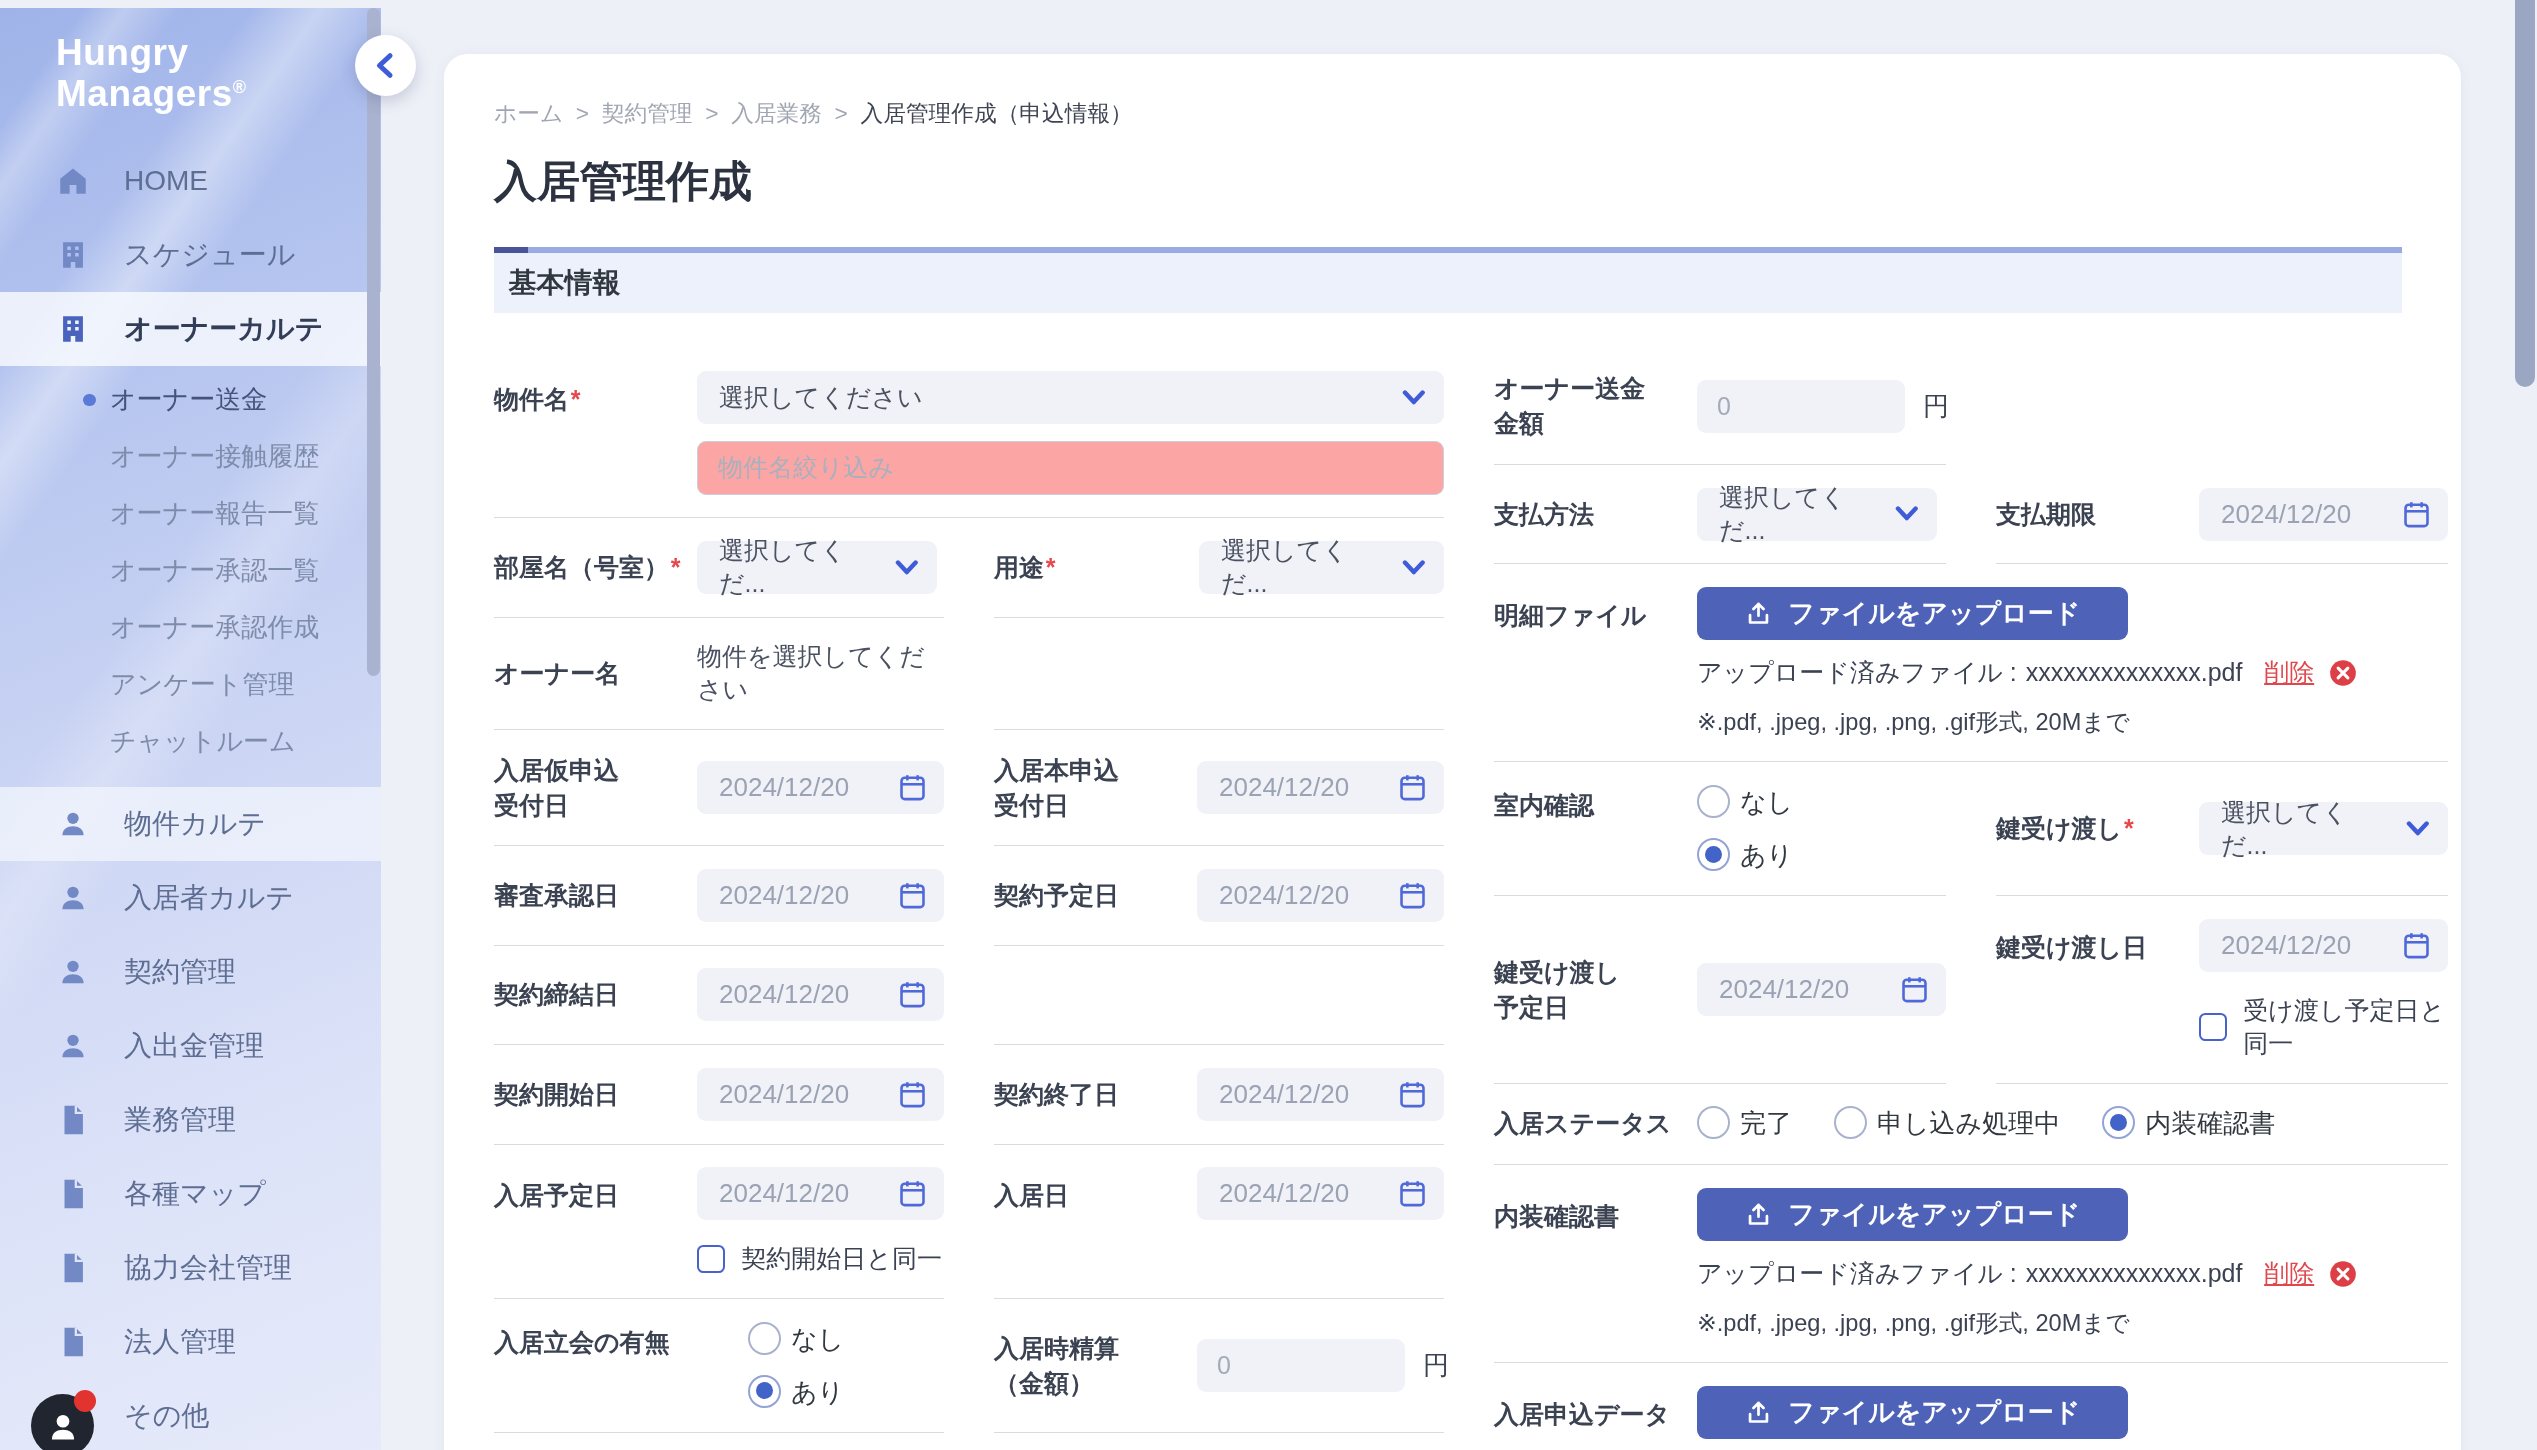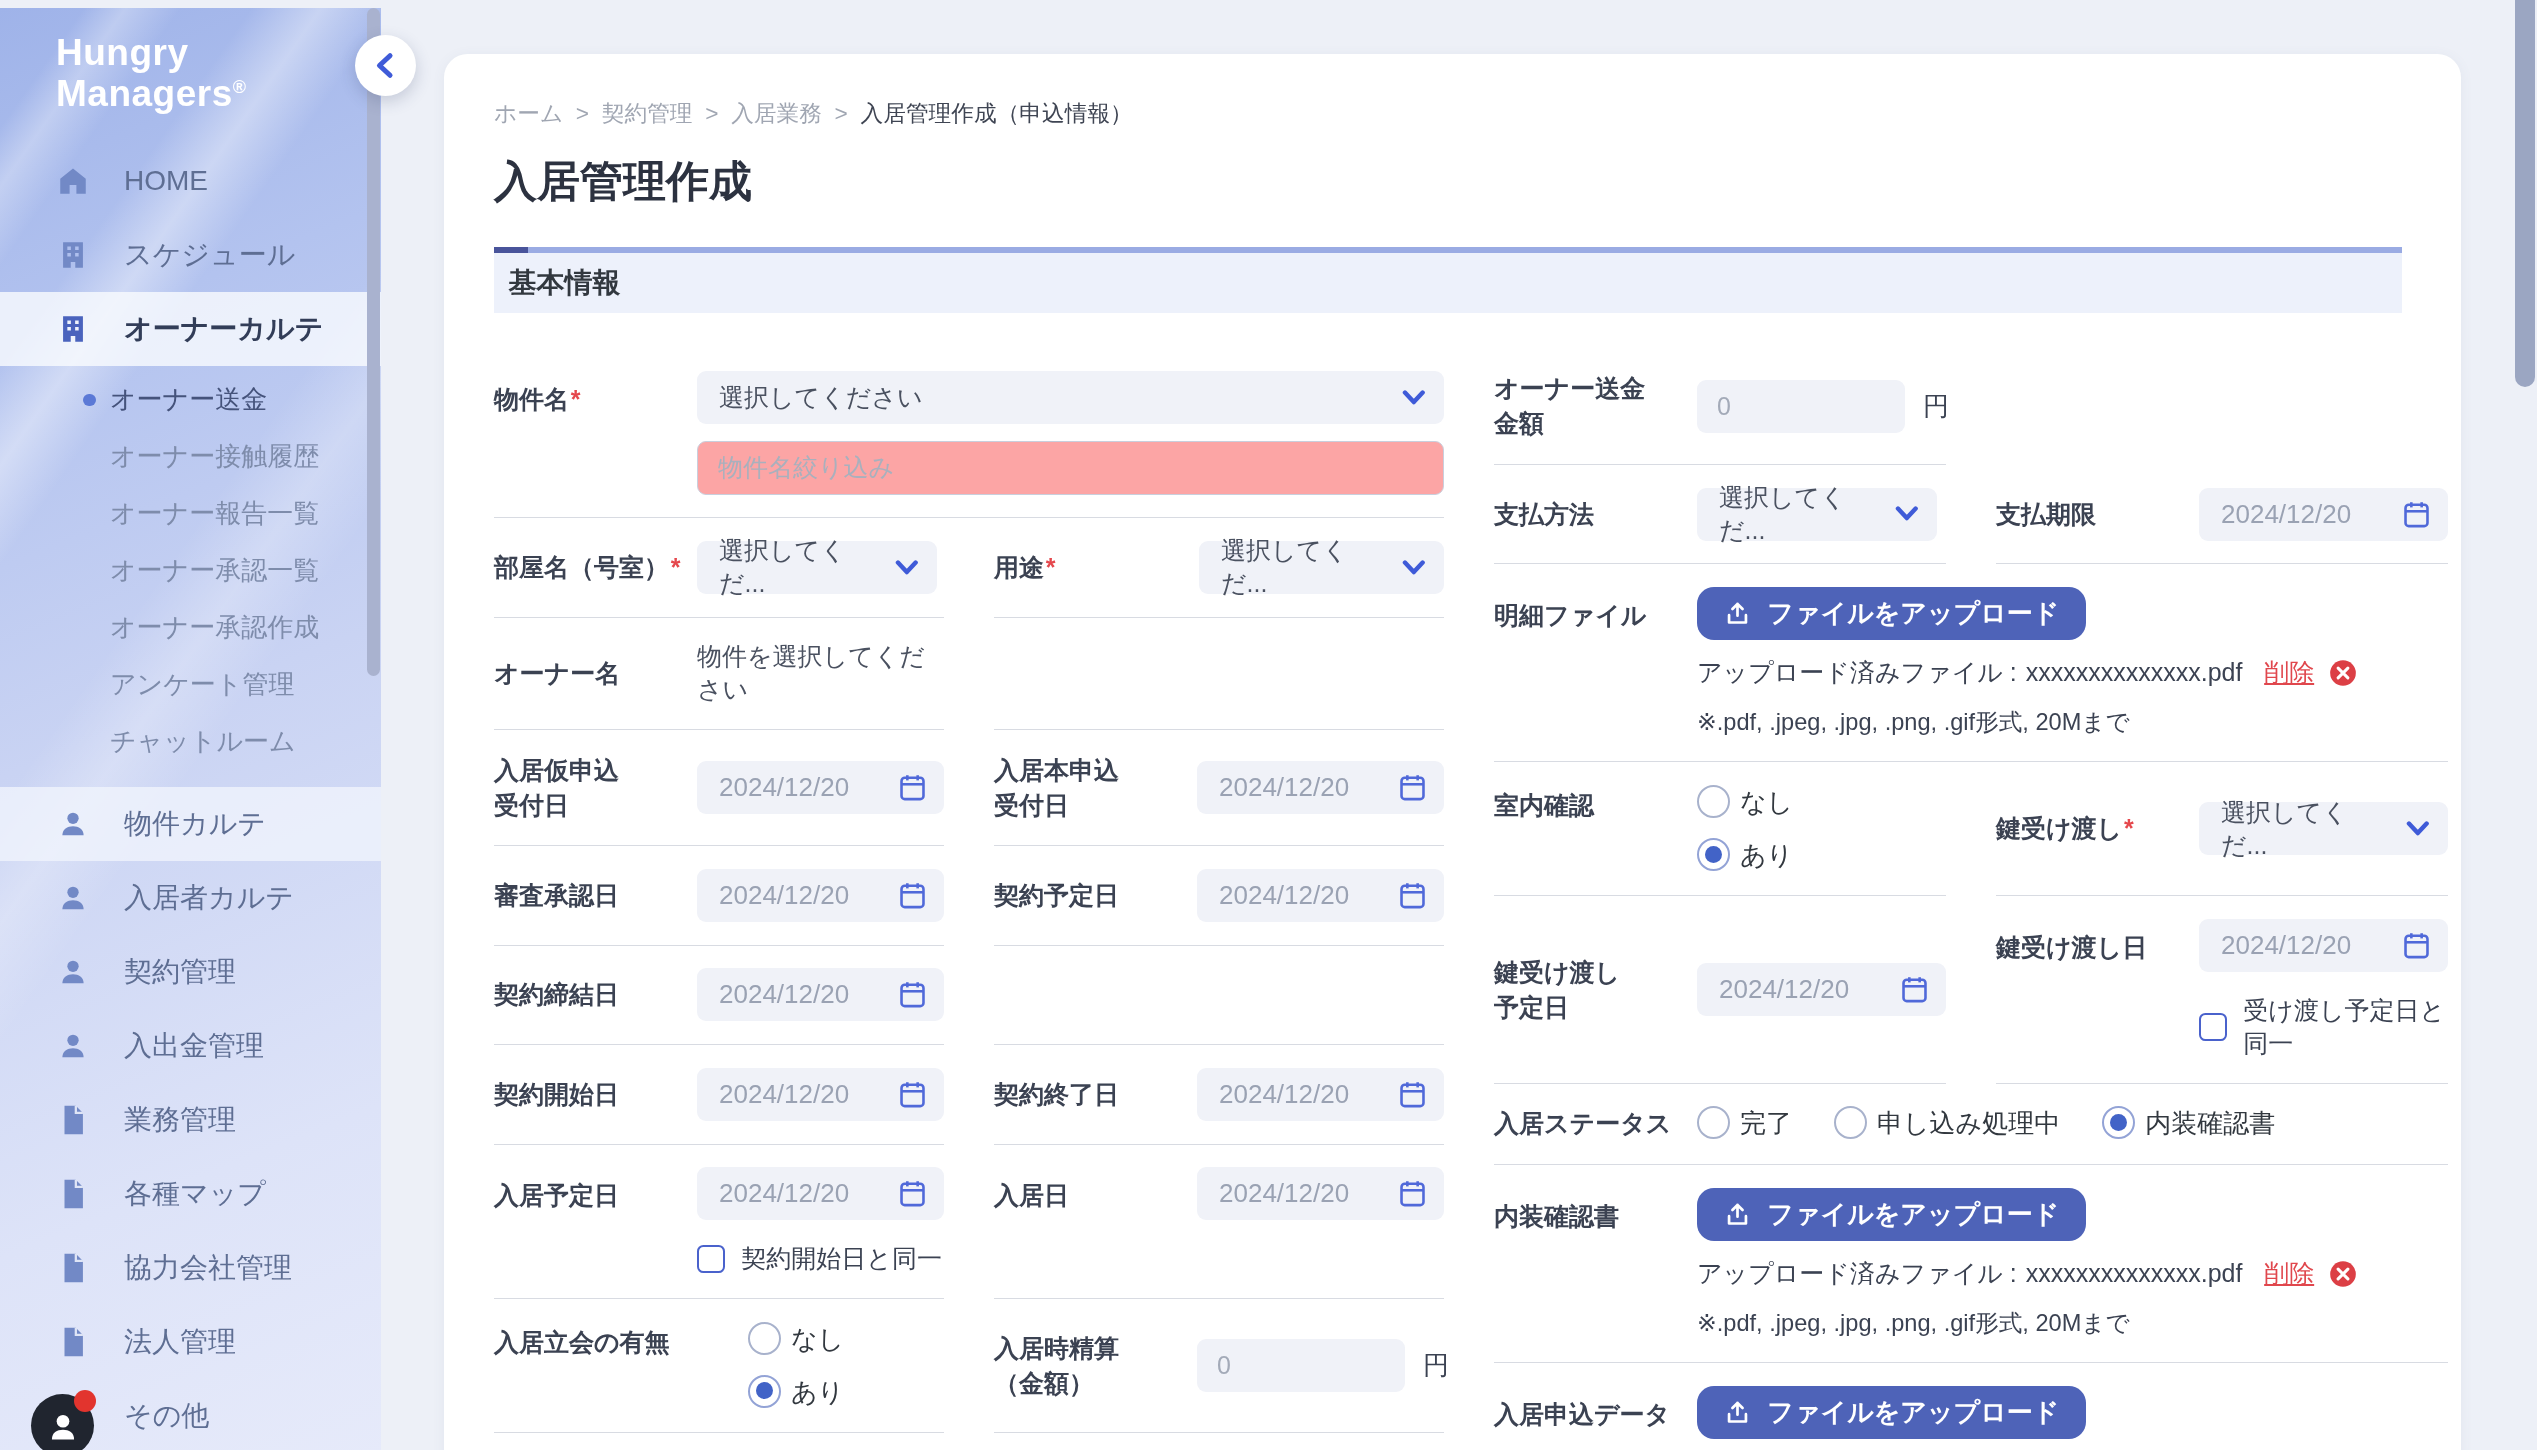--- a/index.html
+++ b/index.html
@@ -90,22 +90,22 @@
   .radio-row { display:flex; gap:42px; align-items:center; }
   .radio-opt { display:flex; align-items:flex-start; gap:10px; font-size:26px; color:#32383f; cursor:pointer; }
   .rdo { width:33px; height:33px; border-radius:50%; border:2.7px solid #a8b2cc; background:#fff; flex:none; position:relative; }
   .rdo.sel { border-color:#93a3d6; }
   .rdo.sel::after { content:""; position:absolute; left:50%; top:50%; width:17px; height:17px;
     margin:-8.6px 0 0 -8.6px; border-radius:50%; background:#4263c7; }
 
   .check-opt { display:flex; align-items:center; gap:16.3px; font-size:25px; color:#3b4252; cursor:pointer; }
   .cbx { width:28px; height:28px; border:2.7px solid #4a62cc; border-radius:6.3px; background:#fff; flex:none; }
 
-  .upload-btn { height:53px; background:#4e63b8; color:#fff; border:none; border-radius:17px;
-    padding:0 27px; font-size:26px; font-weight:bold; font-family:inherit; display:inline-flex;
+  .upload-btn { height:53px; background:#4e63b8; color:#fff; border:none; border-radius:9px;
+    padding:0 48px; font-size:26px; font-weight:bold; font-family:inherit; display:inline-flex;
     align-items:center; gap:16.3px; cursor:pointer; }
   .file-line { display:flex; align-items:center; gap:9px; margin-top:16.3px; font-size:25px; color:#3b4252; flex-wrap:nowrap; }
   .del-link { color:#e0474d; text-decoration:underline; margin-left:12.7px; cursor:pointer; }
   .delx { width:28px; height:28px; flex:none; display:flex; margin-left:5.4px; cursor:pointer; }
   .file-note { margin-top:17px; font-size:23.6px; color:#3b4252; }
 
   .page-thumb { position:absolute; right:1.8px; top:0; width:20px; height:387px; background:#9ba6c2;
     border-radius:0 0 10px 10px; cursor:pointer; }
 </style>
 </head>

